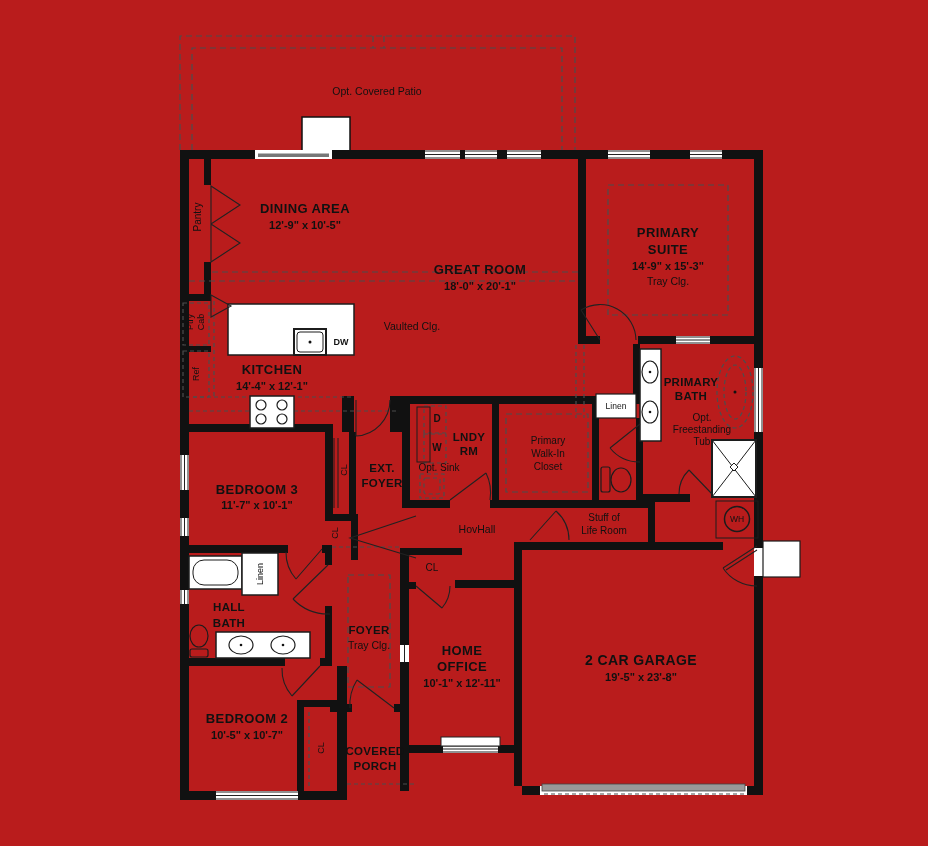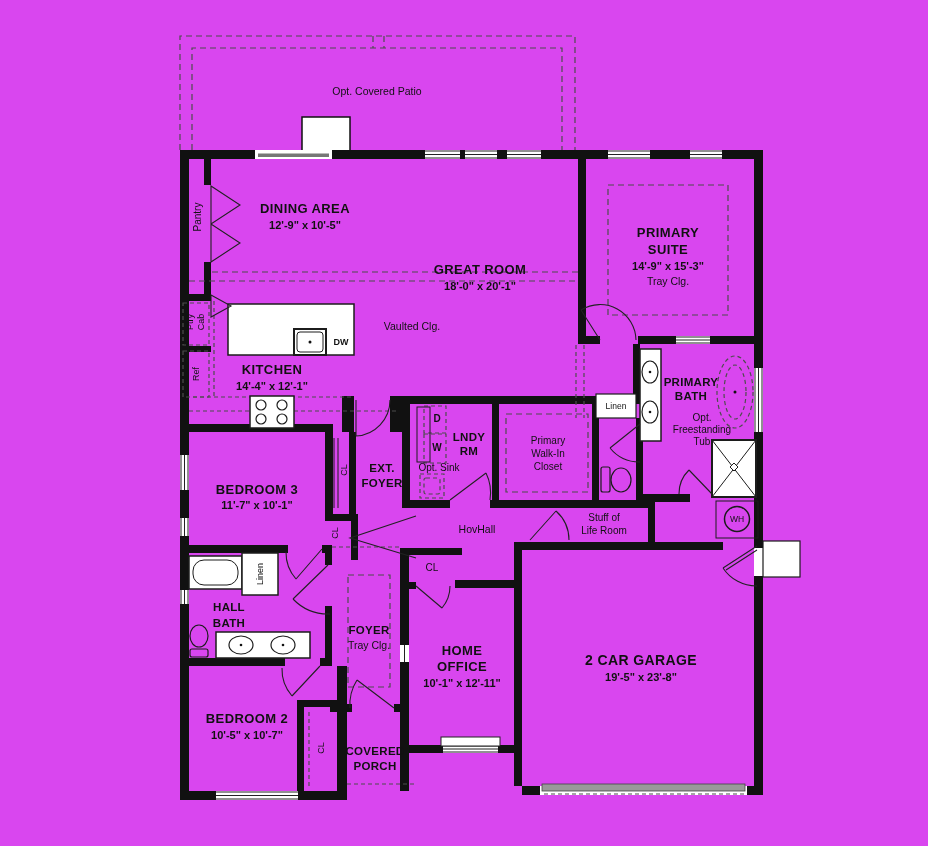--- a/index.html
+++ b/index.html
@@ -1,16 +1,16 @@
 <!DOCTYPE html>
 <html><head>
 <meta charset="utf-8">
 <style>
   html,body{margin:0;padding:0;background:#ffffff;}
-  .page{width:928px;height:846px;background:#d946ef;position:relative;overflow:hidden;}
+  .page{width:928px;height:846px;background:#b91c1c;position:relative;overflow:hidden;}
   svg{display:block;}
   text{font-family:"Liberation Sans",sans-serif;fill:#111;text-anchor:middle;}
   .b14{font-size:14px;font-weight:700;letter-spacing:.4px;}
   .b13{font-size:13px;font-weight:700;letter-spacing:.4px;}
   .b12{font-size:11.5px;font-weight:700;letter-spacing:.3px;}
   .b10{font-size:10px;font-weight:700;}
   .d11{font-size:11px;font-weight:700;}
   .s105{font-size:10.5px;}
   .s10{font-size:10px;}
   .s85{font-size:8.5px;}

